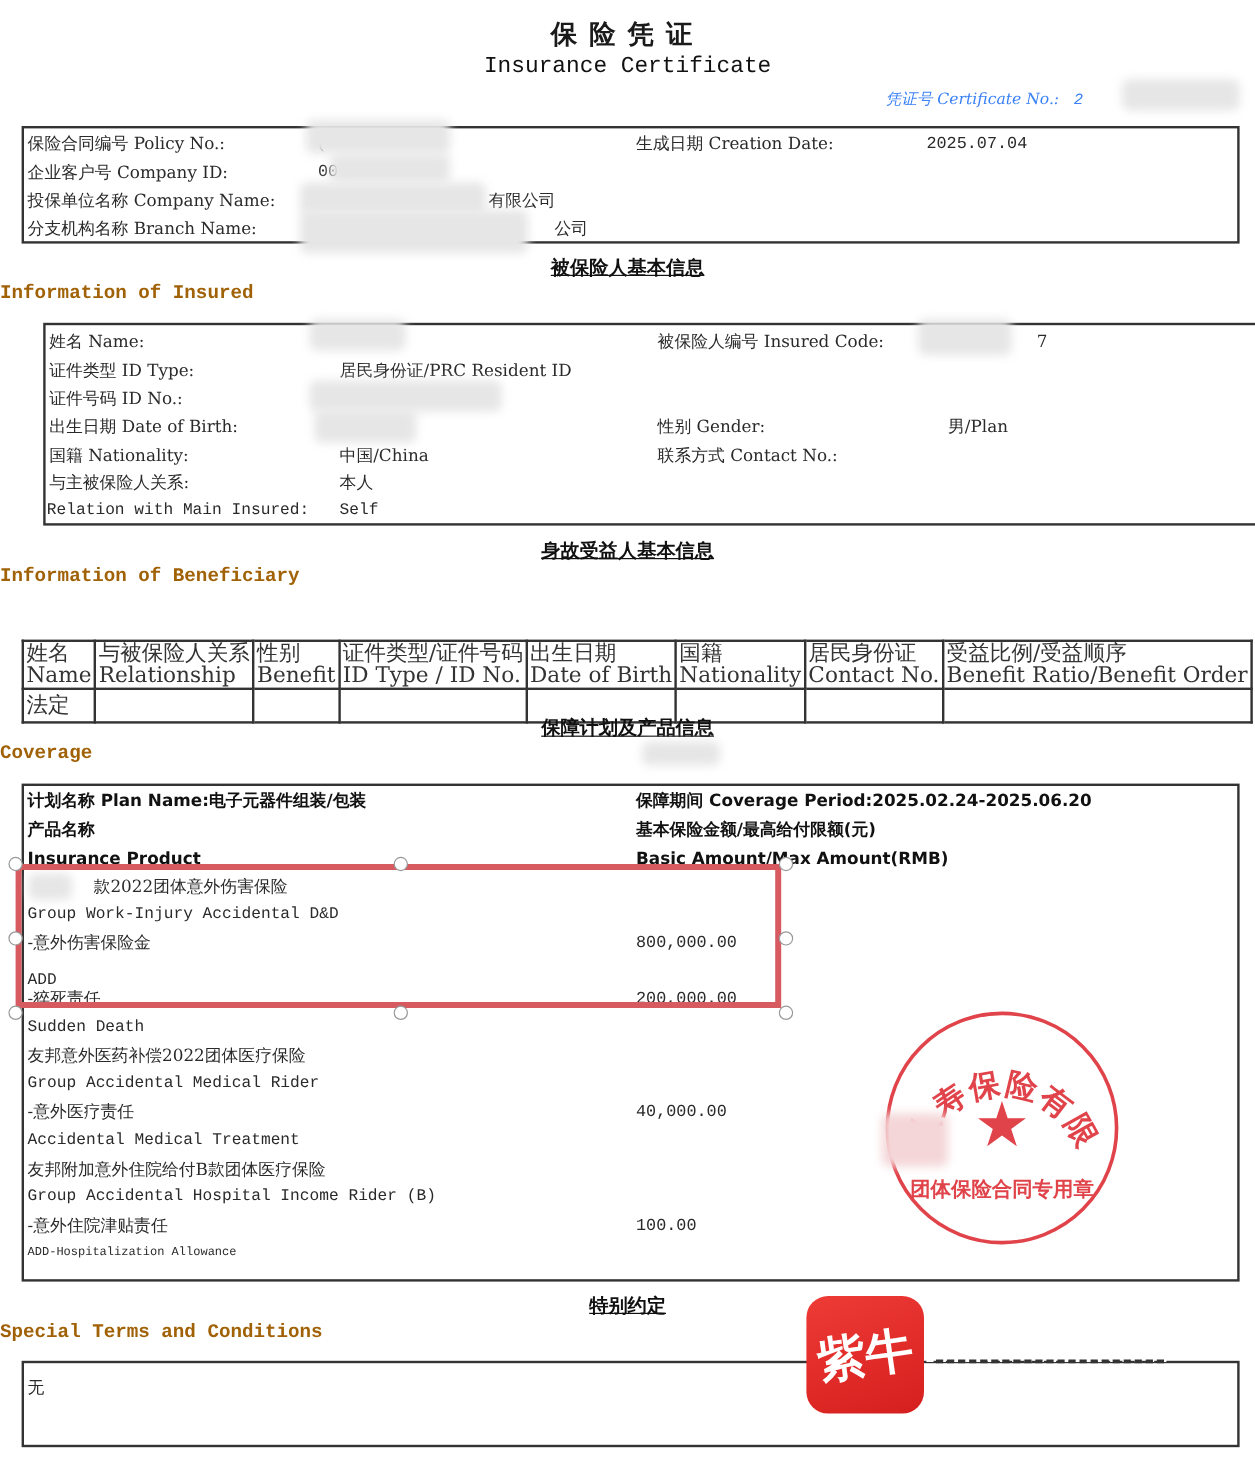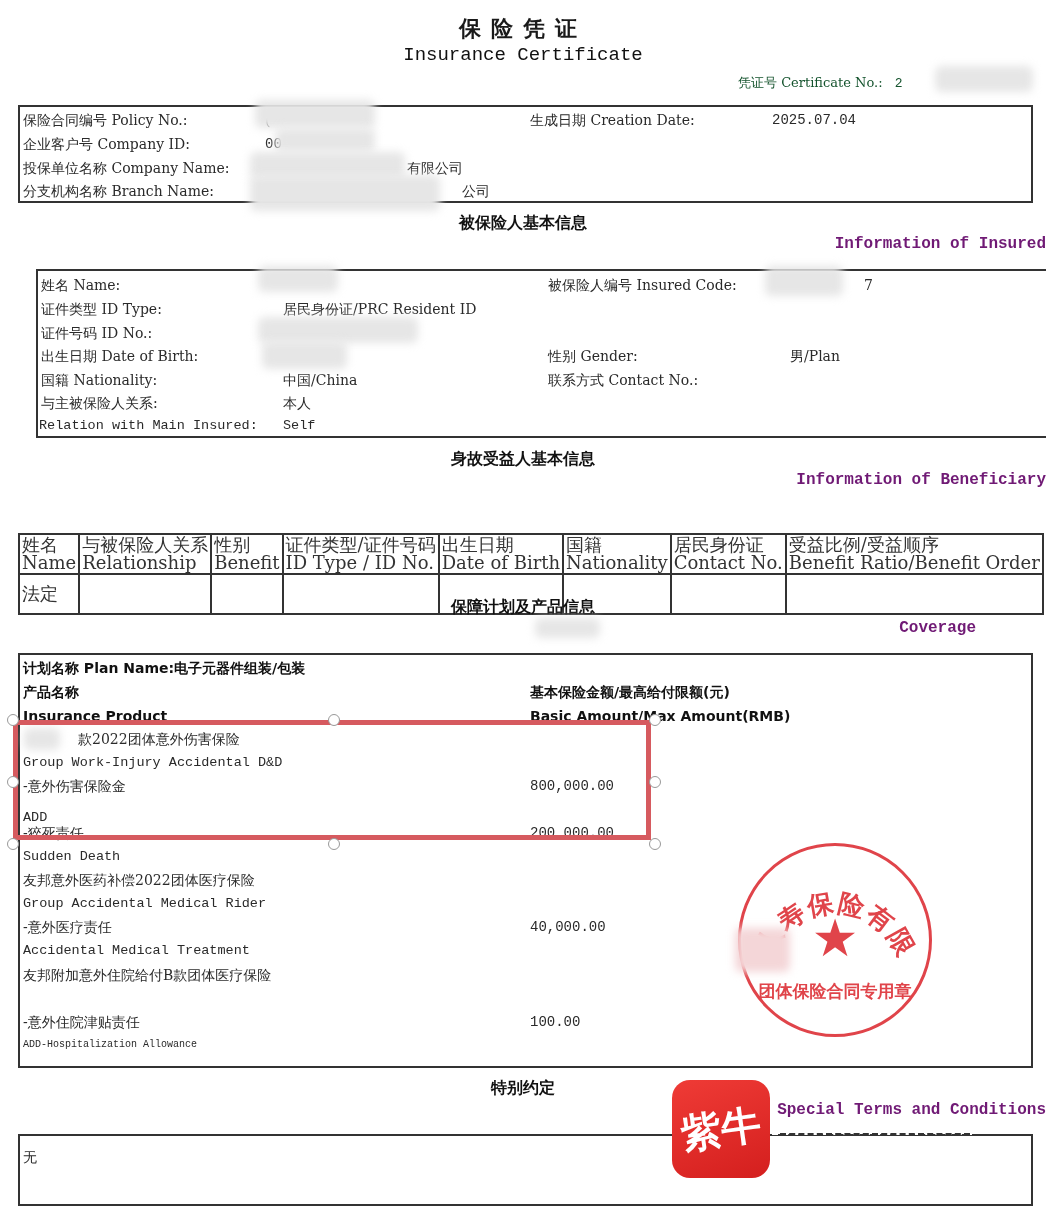--- a/index.html
+++ b/index.html
@@ -4,26 +4,26 @@
 <style>
   html, body { margin: 0; padding: 0; }
   body {
     width: 1046px; height: 1216px; background: #ffffff; position: relative; overflow: hidden;
     font-family: "DejaVu Serif", "Liberation Serif", serif; color: #2a2a2a;
   }
   .abs { position: absolute; }
   .mono { font-family: "Liberation Mono", "DejaVu Sans Mono", monospace; }
   .title-cn { left: 0; width: 1046px; top: 14px; text-align: center; font-size: 22px; font-weight: bold; letter-spacing: 10px; font-family: "DejaVu Sans", sans-serif; color:#1a1a1a; }
   .title-en { left: 0; width: 1046px; top: 44px; text-align: center; font-size: 19px; font-family: "Liberation Mono", monospace; color:#111; }
-  .cert-no { left: 738px; top: 74px; font-size: 13px; color:#14532d; }
+  .cert-no { left: 738px; top: 74px; font-size: 13px; color:#3b82f6;font-style:italic; }
   .blur { background: #e6e6e6; filter: blur(4px); border-radius: 6px; }
   .box { border: 2px solid #333; background: #fff; }
   .row { position: absolute; font-size: 14px; white-space: nowrap; line-height: 18px; }
-  .sec-cn { left: 0; width: 1046px; text-align: center; font-size: 16px; font-weight: bold; font-family: "DejaVu Sans", sans-serif; color: #111; }
-  .sec-en { left: 0; width: 1046px; text-align: right; font-size: 16px; font-family: "Liberation Mono", monospace; font-weight: bold; color: #701a75; }
+  .sec-cn { left: 0; width: 1046px; text-align: center; font-size: 16px; font-weight: bold; font-family: "DejaVu Sans", sans-serif; color: #111; text-decoration: underline; }
+  .sec-en { left: 0; width: 1046px; text-align: left; font-size: 16px; font-family: "Liberation Mono", monospace; font-weight: bold; color: #a16207; }
   table.ben { position: absolute; left: 18px; top: 533px; width: 1013px; border-collapse: collapse; font-size: 18px; }
   table.ben td { border: 2px solid #333; padding: 1px 2px; vertical-align: top; line-height: 18px; white-space: nowrap; color:#333; }
   .bold { font-weight: bold; font-family: "DejaVu Sans", sans-serif; color:#111; }
   .sel { position: absolute; left: 13px; top: 720px; width: 638px; height: 120px; border: 5px solid #d65a5f; box-sizing: border-box; }
   .handle { position: absolute; width: 12px; height: 12px; border-radius: 50%; background: #fff; border: 1.5px solid #999; box-sizing: border-box; }
   .stamp { left: 738px; top: 843px; width: 194px; height: 194px; border: 3px solid #e0444a; border-radius: 50%; box-sizing: border-box; }
   .logo { left: 672px; top: 1080px; width: 98px; height: 98px; border-radius: 18px; background: linear-gradient(160deg, #ef3b36, #d41f1e); }
 </style>
 </head>
 <body>
@@ -109,60 +109,64 @@
         </td>
     <td style="width:96px">
           <div>居民身份证</div>
           <div>Contact No.</div>
         </td>
     <td>
           <div>受益比例/受益顺序</div>
           <div>Benefit Ratio/Benefit Order</div>
         </td>
   </tr>
-  <tr style="height:40px">
+  <tr style="height:28px">
     <td style="vertical-align:middle">法定</td>
     <td></td>
     <td></td>
     <td></td>
     <td></td>
     <td></td>
     <td></td>
     <td></td>
   </tr>
 </tbody>
   </table>
 
 <div class="abs sec-cn" style="top:597px">保障计划及产品信息</div>
 <div class="abs sec-en" style="top:619px;width:976px">Coverage</div>
 <div class="abs blur" style="left:535px;top:618px;width:65px;height:20px"></div>
 
 <div class="abs box" style="left:18px;top:653px;width:1011px;height:411px">
   <div class="row bold" style="left:3px;top:4px">
     <span>计划名称 Plan Name:</span><span>电子元器件组装/包装</span>
+  </div>
+  <div class="row bold" style="left:510px;top:4px">
+    <span>保障期间 Coverage Period:</span><span>2025.02.24-2025.06.20</span>
   </div>
   <div class="row bold" style="left:3px;top:28px">产品名称</div>
   <div class="row bold" style="left:510px;top:28px">基本保险金额/最高给付限额(元)</div>
   <div class="row bold" style="left:3px;top:52px">Insurance Product</div>
   <div class="row bold" style="left:510px;top:52px">Basic Amount/Max Amount(RMB)</div>
 
   <div class="row" style="left:58px;top:75px">款2022团体意外伤害保险</div>
   <div class="row mono" style="left:3px;top:99px;font-size:13.5px">Group Work-Injury Accidental D&amp;D</div>
   <div class="row" style="left:3px;top:122px">-意外伤害保险金</div>
   <div class="row mono" style="left:510px;top:122px">800,000.00</div>
   <div class="row mono" style="left:3px;top:154px;font-size:13.5px">ADD</div>
   <div class="row" style="left:3px;top:169px">-猝死责任</div>
   <div class="row mono" style="left:510px;top:169px">200,000.00</div>
   <div class="row mono" style="left:3px;top:193px;font-size:13.5px">Sudden Death</div>
   <div class="row" style="left:3px;top:216px">友邦意外医药补偿2022团体医疗保险</div>
   <div class="row mono" style="left:3px;top:240px;font-size:13.5px">Group Accidental Medical Rider</div>
   <div class="row" style="left:3px;top:263px">-意外医疗责任</div>
   <div class="row mono" style="left:510px;top:263px">40,000.00</div>
   <div class="row mono" style="left:3px;top:287px;font-size:13.5px">Accidental Medical Treatment</div>
   <div class="row" style="left:3px;top:311px">友邦附加意外住院给付B款团体医疗保险</div>
+  <div class="row mono" style="left:3px;top:334px;font-size:13.5px">Group Accidental Hospital Income Rider (B)</div>
   <div class="row" style="left:3px;top:358px">-意外住院津贴责任</div>
   <div class="row mono" style="left:510px;top:358px">100.00</div>
   <div class="row mono" style="left:3px;top:381px;font-size:10px">ADD-Hospitalization Allowance</div>
 </div>
 <div class="abs blur" style="left:24px;top:728px;width:36px;height:22px"></div>
 
 <div class="sel"></div>
 <div class="handle" style="left:7px;top:714px"></div>
 <div class="handle" style="left:328px;top:714px"></div>
 <div class="handle" style="left:649px;top:714px"></div>

